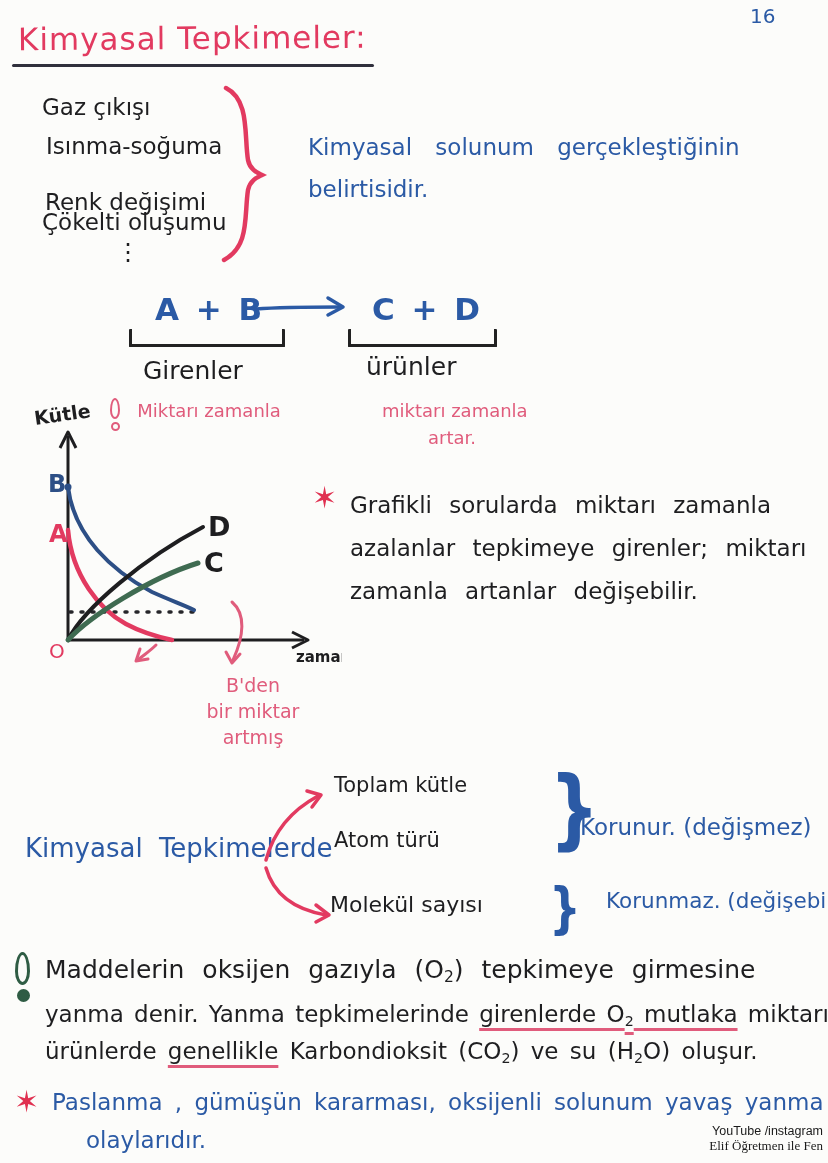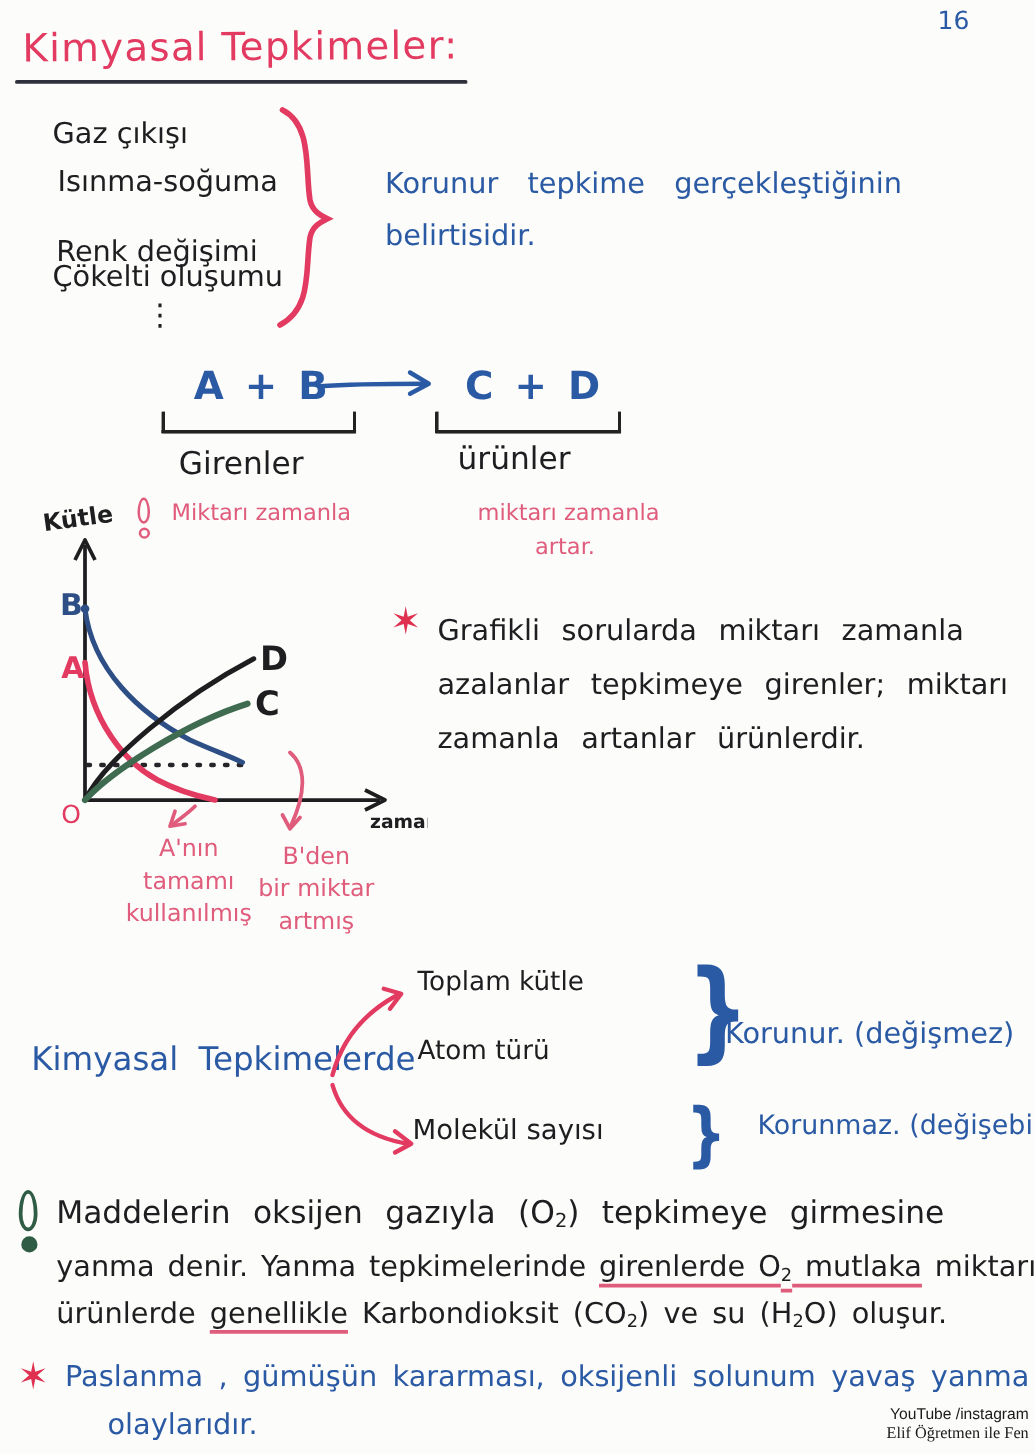--- a/index.html
+++ b/index.html
@@ -99,21 +99,21 @@
   <div class="abs sign-item" id="sign-0">Gaz çıkışı</div>
   <div class="abs sign-item" id="sign-1">Isınma-soğuma</div>
   <div class="abs sign-item" id="sign-2">Renk değişimi</div>
   <div class="abs sign-item" id="sign-3">Çökelti oluşumu</div>
   <div class="abs" id="signs-ellipsis">⋮</div>
 
   <svg class="abs" id="signs-brace" width="50" height="182" viewBox="0 0 50 182">
     <path d="M 6 4 C 30 16, 24 52, 28 76 C 30 86, 38 89, 42 91 C 38 93, 30 96, 28 106 C 24 132, 30 162, 4 176" fill="none" stroke="#e23a60" stroke-width="4.5" stroke-linecap="round"></path>
   </svg>
 
-  <div class="abs nowrap" id="signs-meaning-1">Korunur tepkime gerçekleştiğinin</div>
+  <div class="abs nowrap" id="signs-meaning-1">Kimyasal solunum gerçekleştiğinin</div>
   <div class="abs nowrap" id="signs-meaning-2">belirtisidir.</div>
 
   <div class="abs nowrap" id="eq-reactants">A + B</div>
   <svg class="abs" id="eq-arrow" width="110" height="28" viewBox="0 0 110 28">
     <path d="M4 15 C 30 13, 60 13, 88 13" fill="none" stroke="#2b5aa5" stroke-width="3.5" stroke-linecap="round"></path>
     <path d="M76 4 L91 13 L76 21" fill="none" stroke="#2b5aa5" stroke-width="3.5" stroke-linecap="round" stroke-linejoin="round"></path>
   </svg>
   <div class="abs nowrap" id="eq-products">C + D</div>
 
   <div class="abs eq-bracket" id="bracket-reactants"></div>
@@ -155,33 +155,28 @@
     <path d="M46 244 C 68 220, 128 182, 176 167" fill="none" stroke="#3f6b51" stroke-width="5" stroke-linecap="round"></path>
     <text x="186" y="140" font-size="27" font-weight="bold" fill="#1e1e20">D</text>
     <text x="182" y="176" font-size="27" font-weight="bold" fill="#1e1e20">C</text>
 
     <path d="M210 206 C 224 218, 222 240, 211 264" fill="none" stroke="#e05c7c" stroke-width="3" stroke-linecap="round"></path>
     <path d="M204 256 L210 267 L218 258" fill="none" stroke="#e05c7c" stroke-width="3" stroke-linecap="round" stroke-linejoin="round"></path>
     <path d="M134 249 C 128 255, 123 258, 117 263" fill="none" stroke="#e05c7c" stroke-width="3" stroke-linecap="round"></path>
     <path d="M118 253 L114 265 L126 263" fill="none" stroke="#e05c7c" stroke-width="3" stroke-linecap="round" stroke-linejoin="round"></path>
   </svg>
 
-  <div class="abs graph-note" id="graph-note-a">
-    <div>A'nın</div>
-    <div>tamamı</div>
-    <div>kullanılmış</div>
-  </div>
   <div class="abs graph-note" id="graph-note-b">
     <div>B'den</div>
     <div>bir miktar</div>
     <div>artmış</div>
   </div>
 
   <span class="abs star" id="star-graph">✶</span>
-  <div class="abs" id="graph-rule">Grafikli sorularda miktarı zamanla azalanlar tepkimeye girenler; miktarı zamanla artanlar ürünlerdir.</div>
+  <div class="abs" id="graph-rule">Grafikli sorularda miktarı zamanla azalanlar tepkimeye girenler; miktarı zamanla artanlar değişebilir.</div>
 
   <div class="abs nowrap" id="conservation-lead">Kimyasal Tepkimelerde</div>
   <svg class="abs" id="branch-arrows" width="95" height="160" viewBox="0 0 95 160">
     <path d="M14 92 C 22 62, 40 42, 66 28" fill="none" stroke="#e23a60" stroke-width="3.5" stroke-linecap="round"></path>
     <path d="M55 23 L69 27 L60 39" fill="none" stroke="#e23a60" stroke-width="3.5" stroke-linecap="round" stroke-linejoin="round"></path>
     <path d="M14 100 C 22 128, 45 142, 74 147" fill="none" stroke="#e23a60" stroke-width="3.5" stroke-linecap="round"></path>
     <path d="M64 137 L77 147 L64 154" fill="none" stroke="#e23a60" stroke-width="3.5" stroke-linecap="round" stroke-linejoin="round"></path>
   </svg>
 
   <div class="abs conserved-item nowrap" id="conserved-0">Toplam kütle</div>

